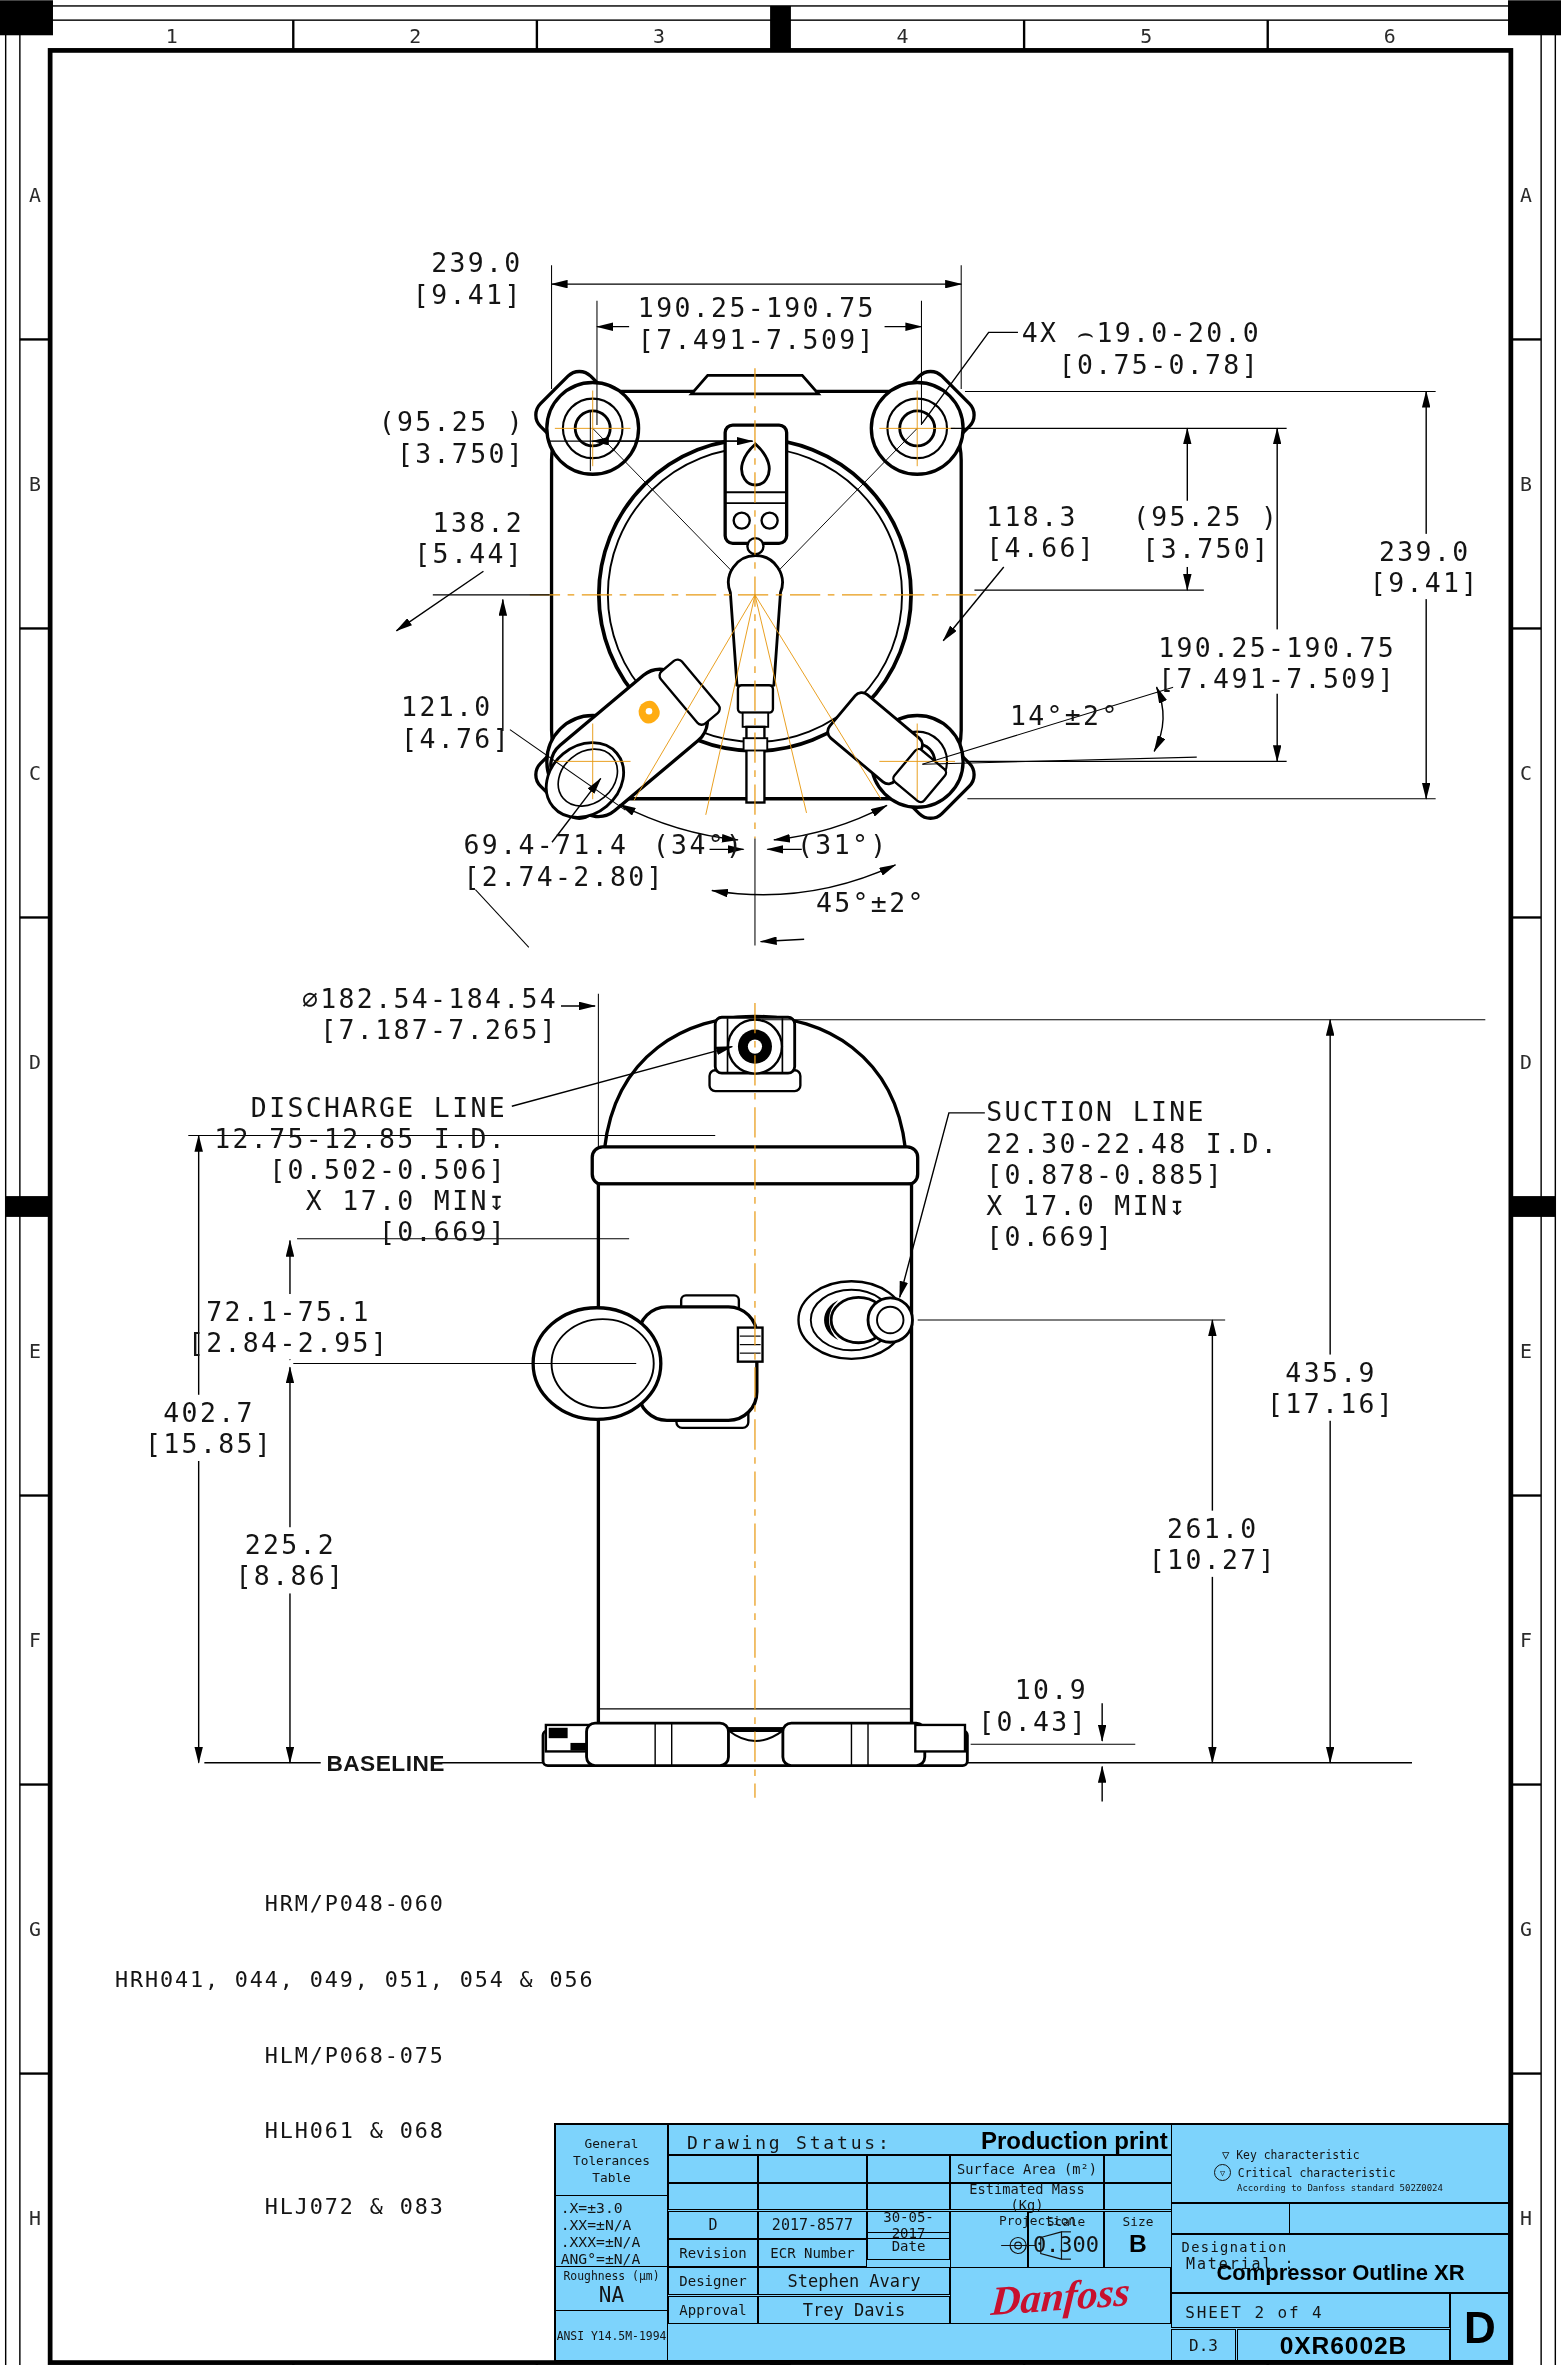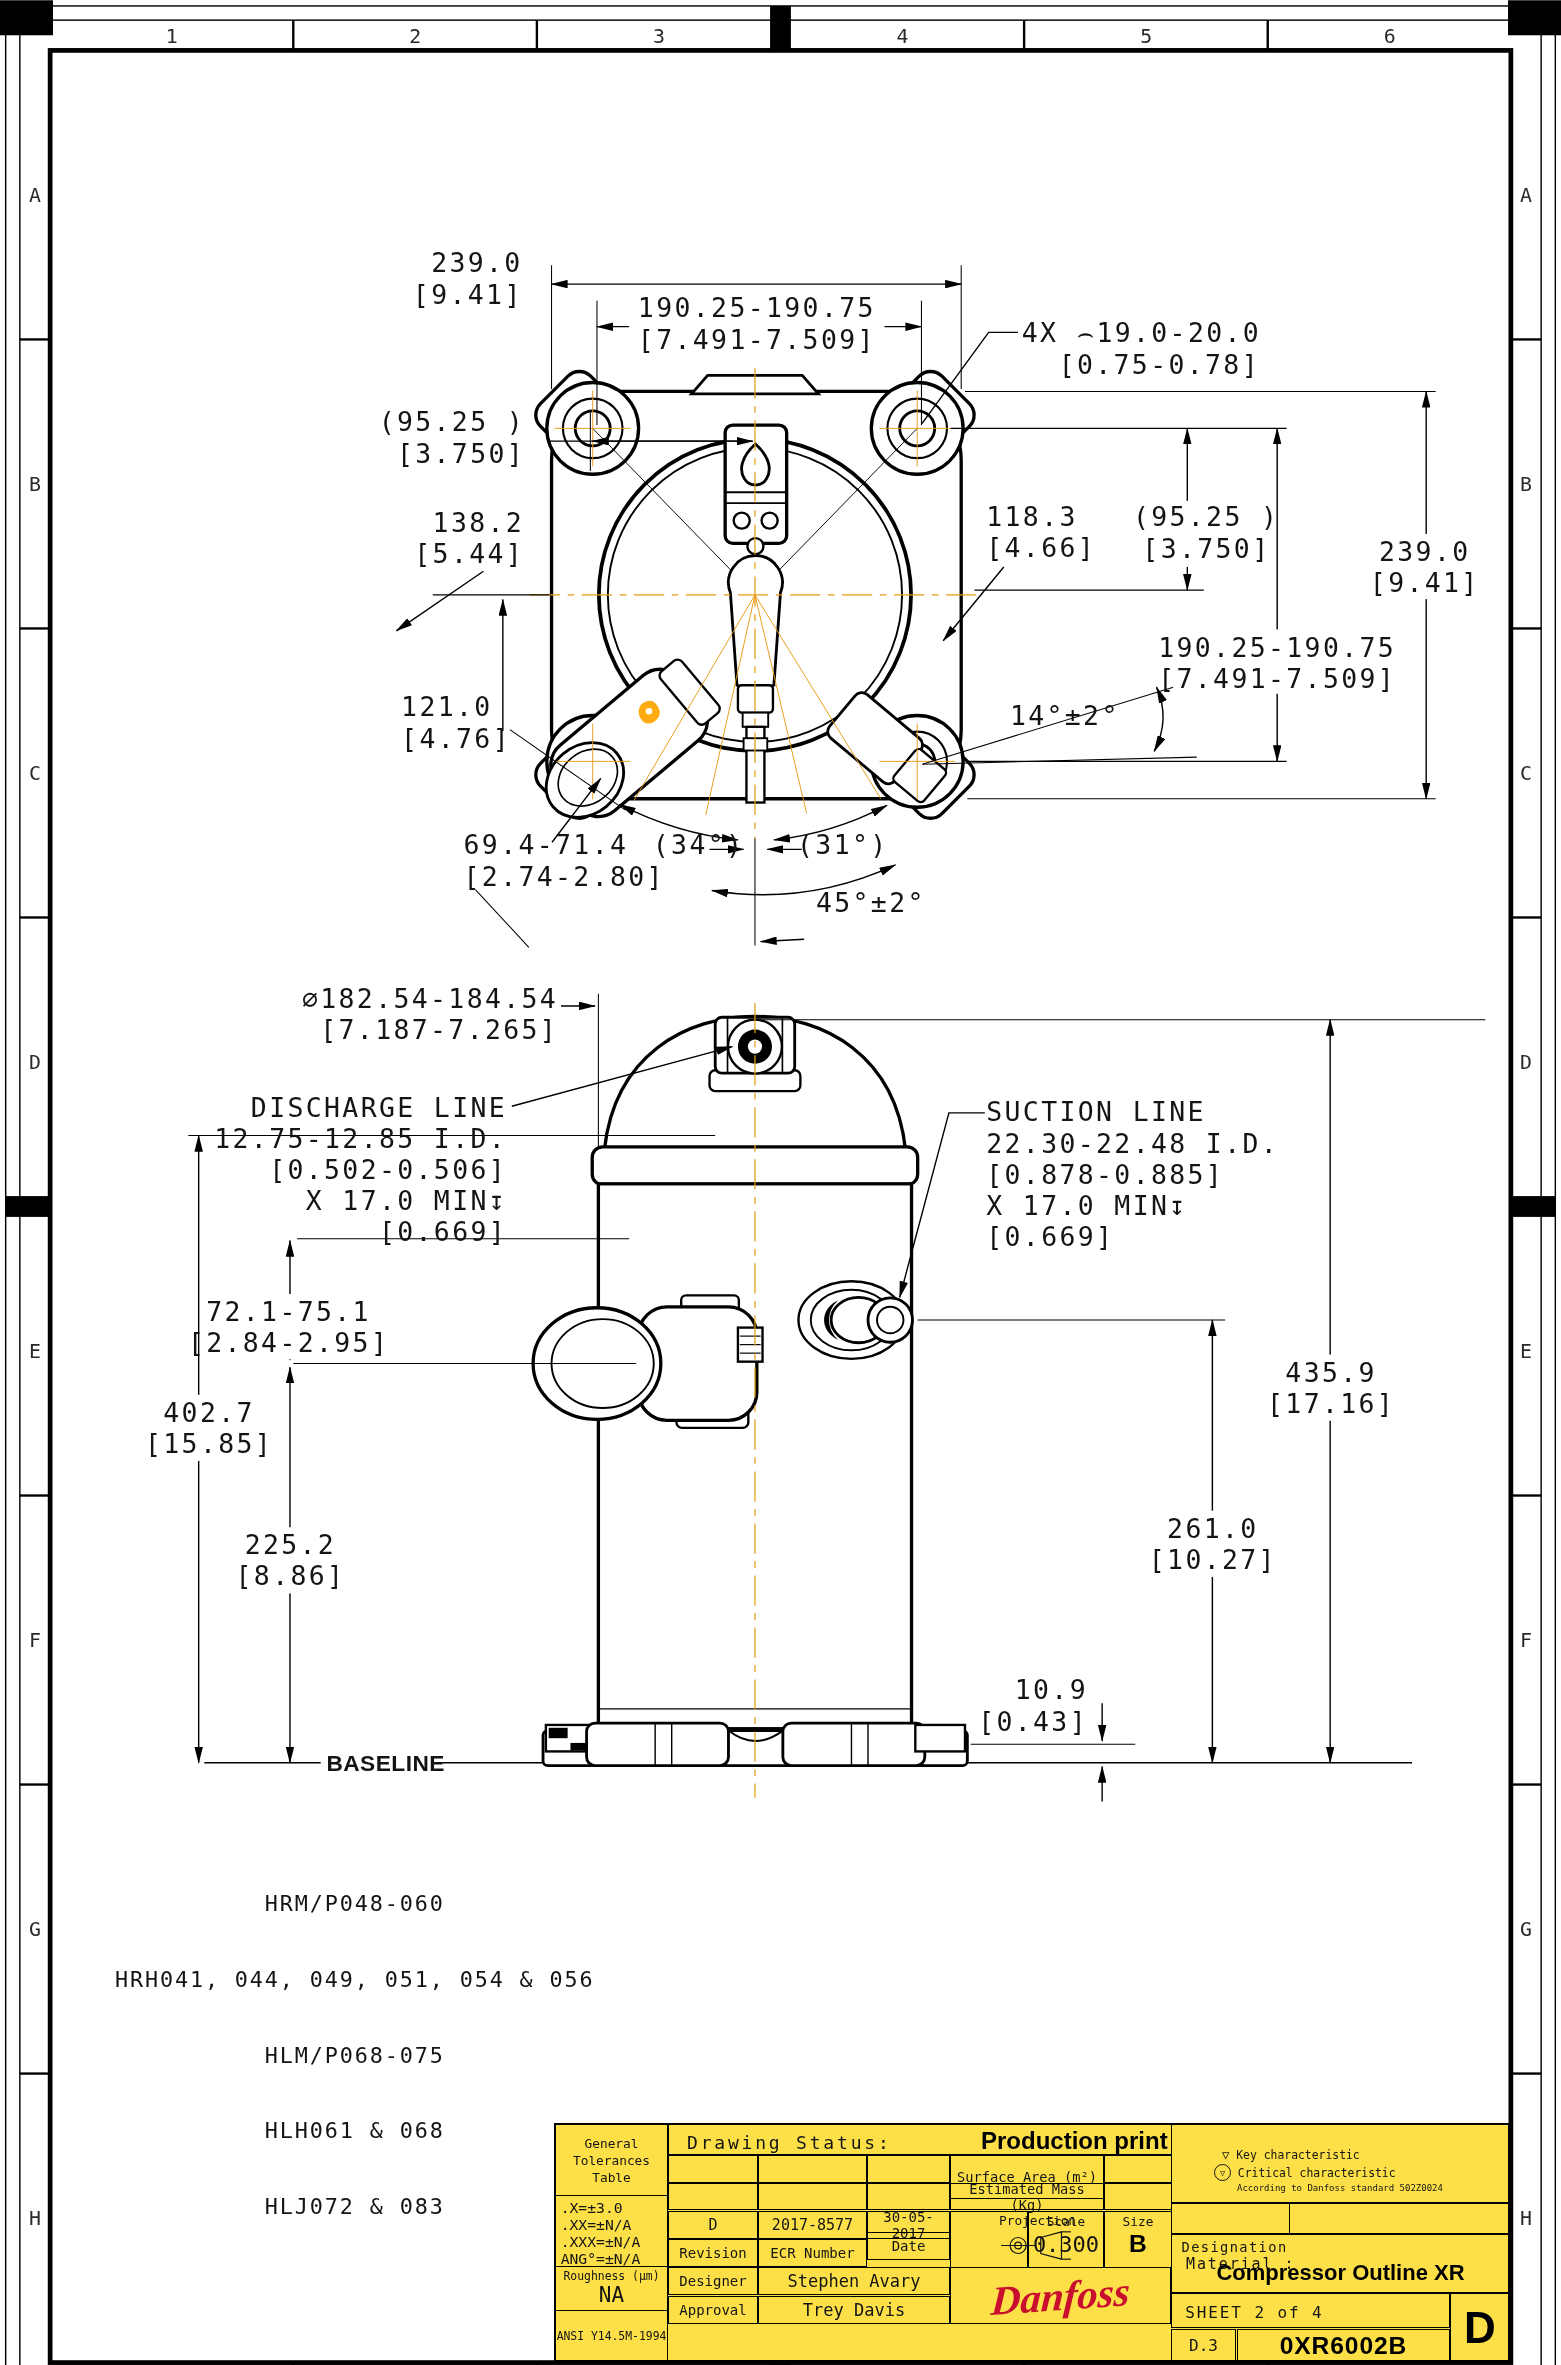--- a/index.html
+++ b/index.html
@@ -6,21 +6,21 @@
   body{width:1561px;height:2413px;position:relative;font-family:"DejaVu Sans Mono",monospace;}
   #sheet{position:absolute;left:0;top:0;width:1561px;height:2413px;background:#fff;}
   svg text{font-family:"DejaVu Sans Mono","DejaVu Sans",monospace;fill:#141414;}
   .d{font-size:56px;letter-spacing:5px;}
   .dm{text-anchor:middle;}
   .de{text-anchor:end;}
   .zone{font-size:42px;fill:#2a2a2a;letter-spacing:0;}
   .mod{font-size:46px;letter-spacing:4px;}
   .bas{font-family:"Liberation Sans",sans-serif;font-weight:600;font-size:48px;letter-spacing:1px;}
   
-  .tb{position:absolute;left:554px;top:2123px;width:955px;height:238px;border:1.9px solid #000;box-sizing:border-box;background:#fde047;}
+  .tb{position:absolute;left:554px;top:2123px;width:955px;height:238px;border:1.9px solid #000;box-sizing:border-box;background:#7dd3fc;}
   .c{position:absolute;border:1.4px solid #000;box-sizing:border-box;}
   .mono{font-family:"DejaVu Sans Mono",monospace;color:#141414;}
   .sans{font-family:"Liberation Sans",sans-serif;color:#000;}
   .cen{display:flex;align-items:center;justify-content:center;text-align:center;}
   .logo{font-family:"Liberation Serif",serif;font-style:italic;font-weight:700;color:#c8102e;transform:rotate(-4deg) skewX(-8deg);}
   .circ{display:inline-flex;align-items:center;justify-content:center;width:15px;height:15px;border:0.9px solid #141414;border-radius:50%;}
 </style>
 </head>
 <body>
 
@@ -431,21 +431,21 @@
   <div class="c cen mono" style="left:312px;top:87px;width:83px;height:28px;font-size:14px;">30-05-2017</div>
   <div class="c cen mono" style="left:113px;top:115px;width:90px;height:28px;font-size:14px;">Revision</div>
   <div class="c cen mono" style="left:203px;top:115px;width:109px;height:28px;font-size:14px;">ECR Number</div>
   <div class="c cen mono" style="left:312px;top:108px;width:83px;height:28px;font-size:14px;">Date</div>
   <div class="c mono cen" style="left:113px;top:143px;width:90px;height:28px;font-size:14px;">Designer</div>
   <div class="c mono cen" style="left:203px;top:143px;width:192px;height:28px;font-size:17px;">Stephen Avary</div>
   <div class="c mono cen" style="left:113px;top:172px;width:90px;height:28px;font-size:14px;">Approval</div>
   <div class="c mono cen" style="left:203px;top:172px;width:192px;height:28px;font-size:17px;">Trey Davis</div>
 
 
-  <div class="c cen mono" style="left:395px;top:31px;width:154px;height:44px;font-size:13.7px;">Surface Area (m²)</div>
+  <div class="c cen mono" style="left:395px;top:31px;width:154px;height:28px;font-size:13.7px;">Surface Area (m²)</div>
   <div class="c" style="left:549px;top:31px;width:68px;height:28px;"></div>
   <div class="c cen mono" style="left:395px;top:59px;width:154px;height:27.4px;font-size:13.7px;">Estimated Mass (Kg)</div>
   <div class="c" style="left:549px;top:59px;width:68px;height:27.4px;"></div>
   <div class="c" style="left:395px;top:87px;width:78px;height:57px;padding-left:48px;">
     <div class="mono" style="font-size:12.8px;text-align:center;margin-top:0.9px;">Projection</div>
     <svg width="75" height="33" viewBox="0 0 158 70" style="display:block;margin:0.9px auto 0;">
       <g fill="none" stroke="#141414" stroke-width="2.5">
         <line x1="4" y1="35" x2="78" y2="35"></line>
         <circle cx="40" cy="35" r="17"></circle>
         <circle cx="40" cy="35" r="7"></circle>

